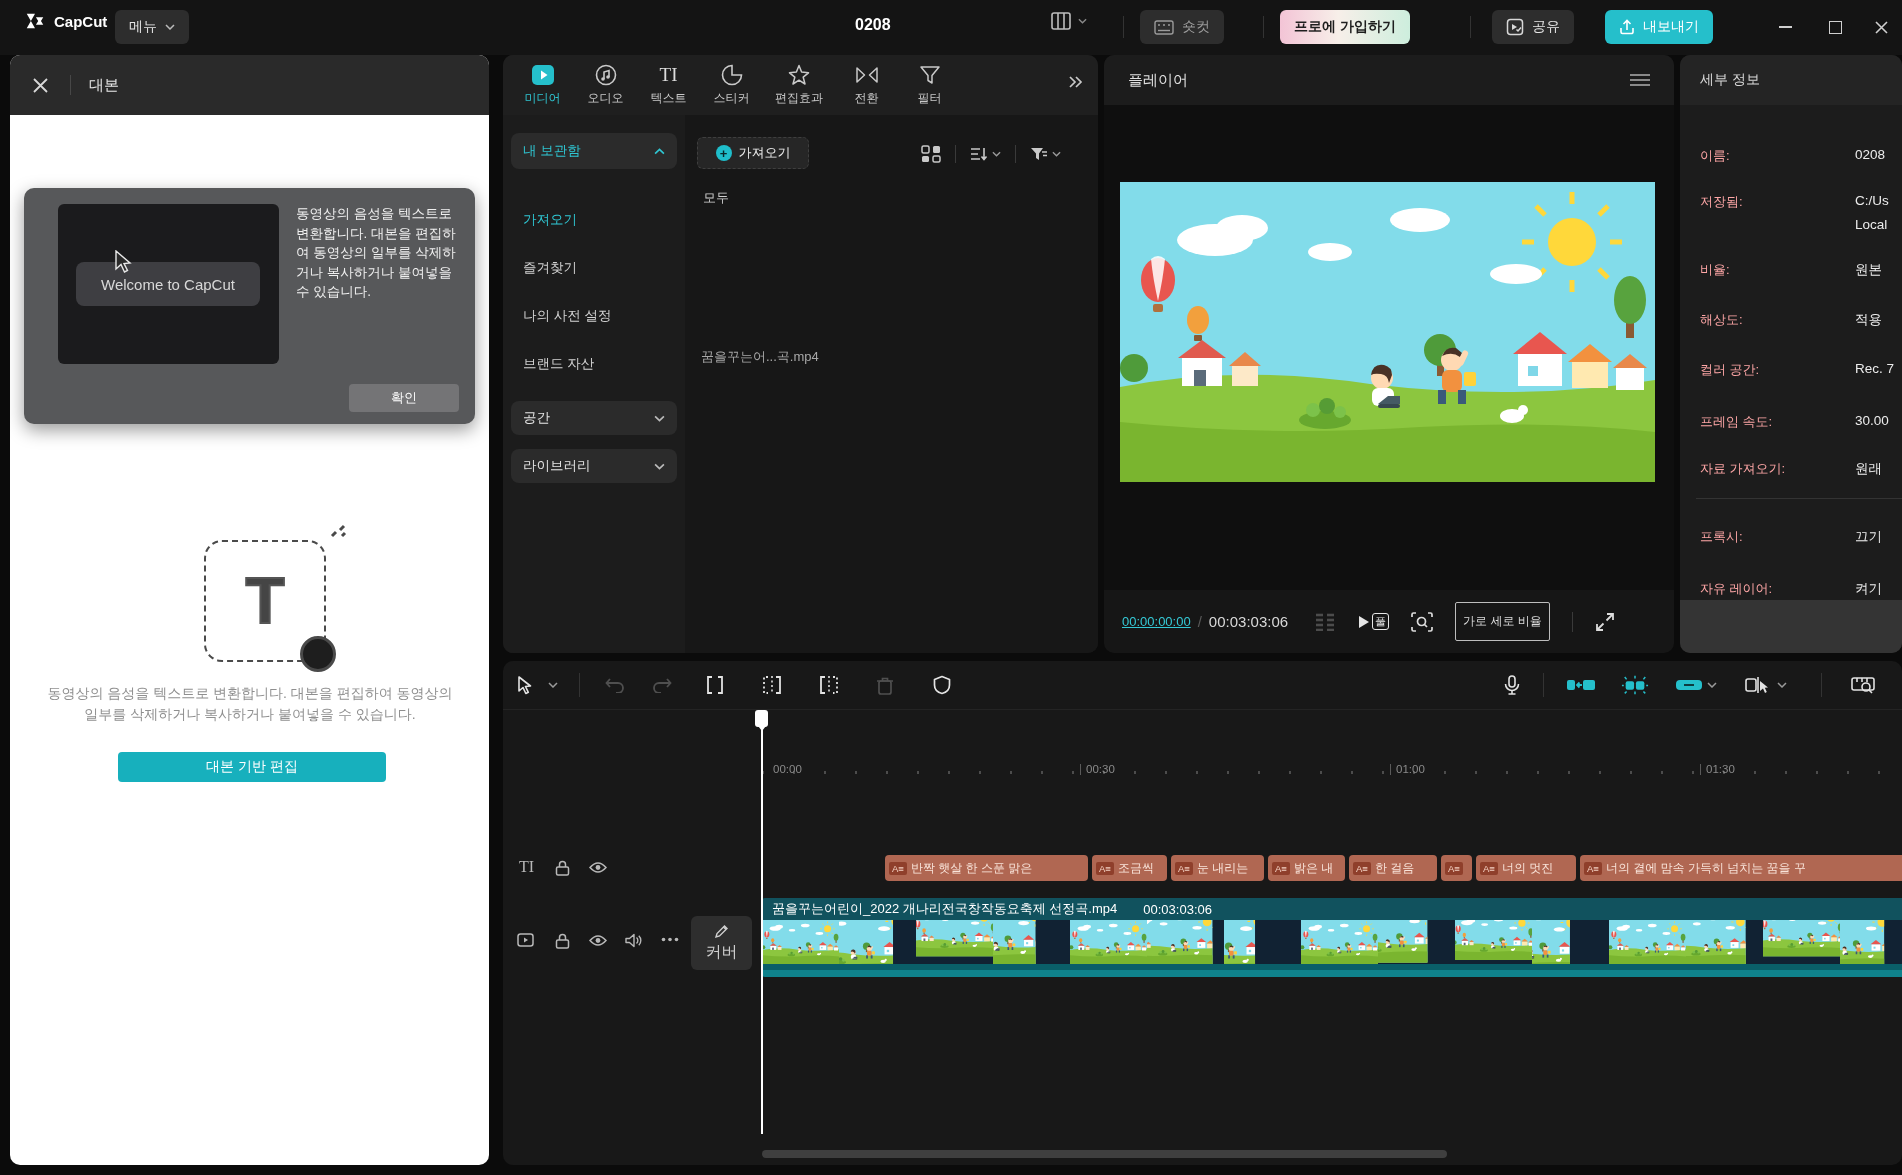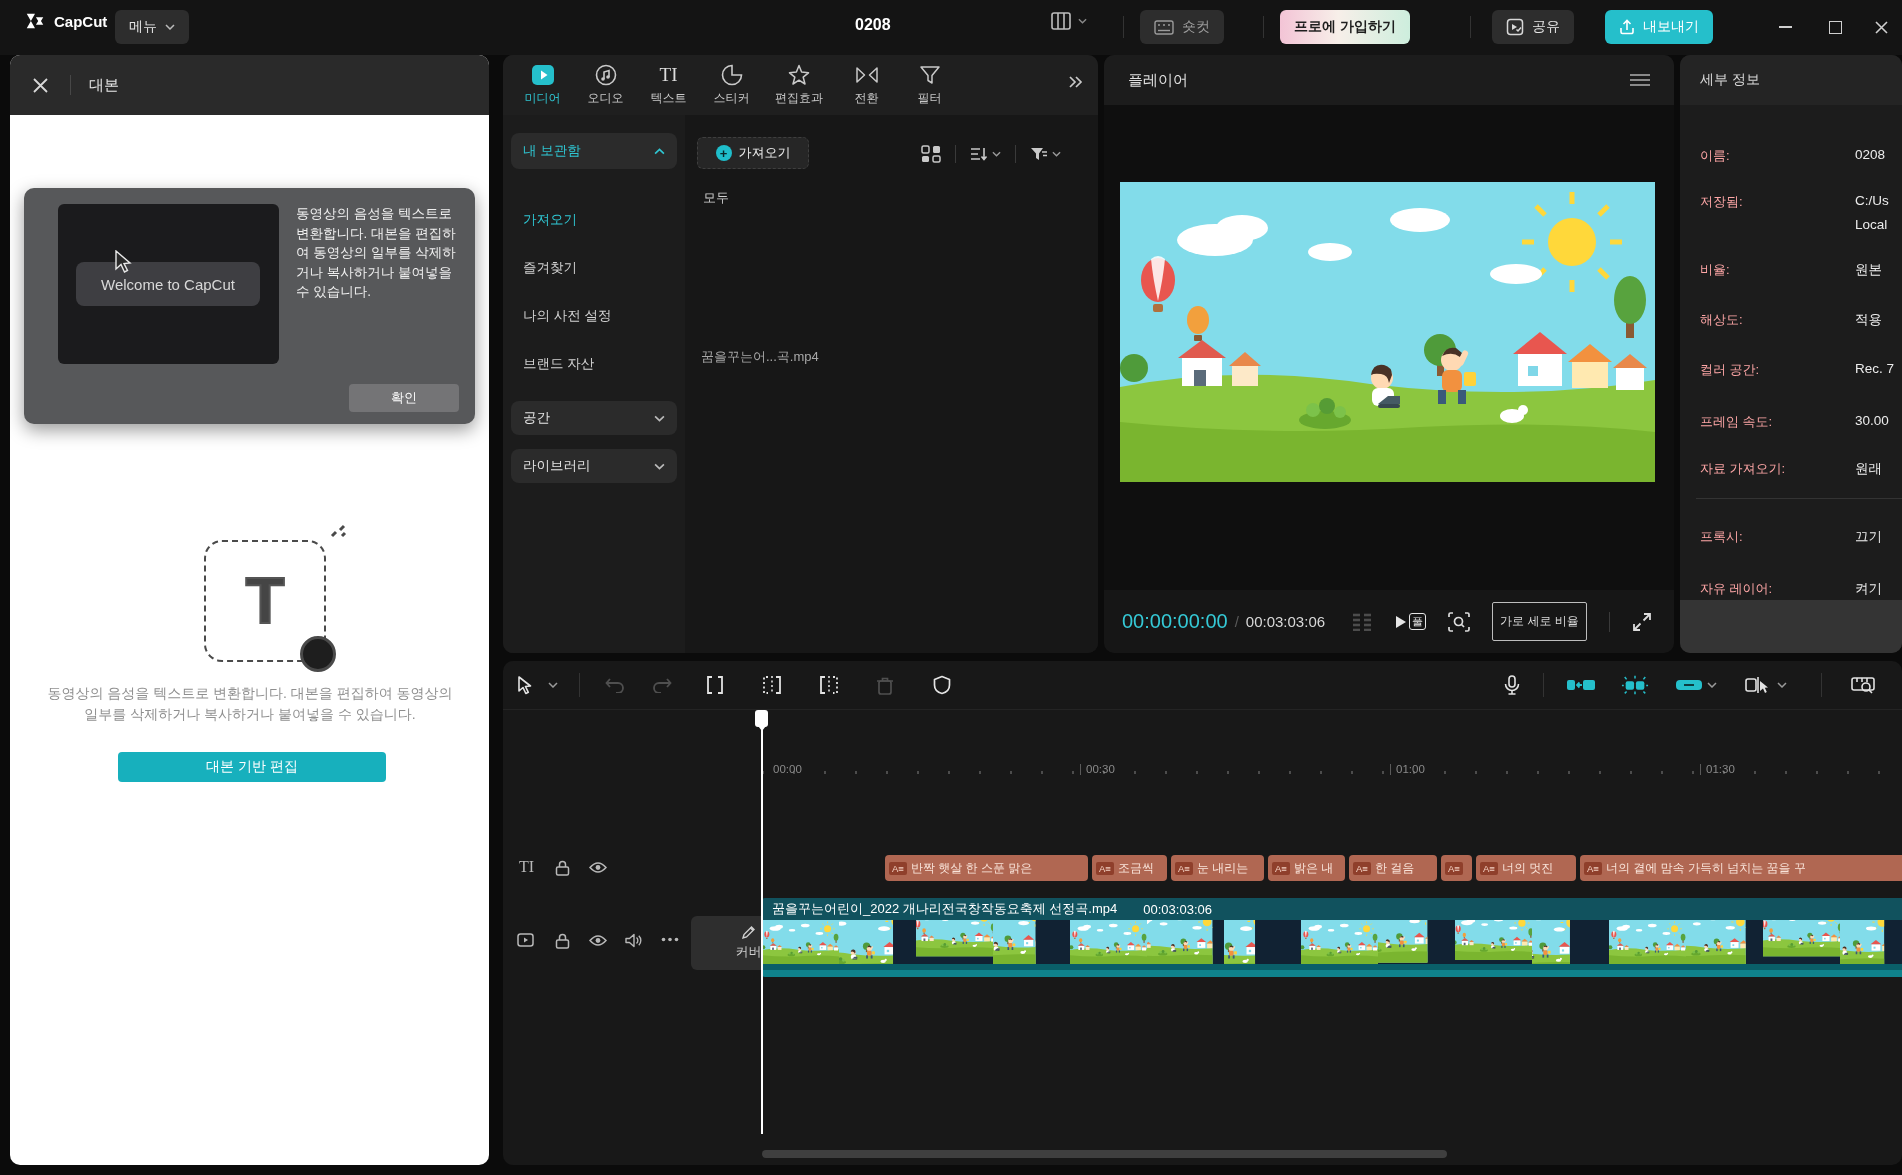--- a/index.html
+++ b/index.html
@@ -40,21 +40,21 @@
   .thumbcard{position:absolute;left:16px;top:109px;width:176px;height:118px;border-radius:6px;overflow:hidden;}
   .badge{position:absolute;left:5px;top:5px;background:rgba(10,10,10,.8);color:#e8e8e8;font-size:11px;border-radius:3px;padding:2px 6px;}
   .dur{position:absolute;right:7px;top:5px;color:#fff;font-size:12px;text-shadow:0 1px 2px rgba(0,0,0,.8);}
   .fname{position:absolute;left:16px;top:233px;width:176px;font-size:13px;color:#a8a8a8;white-space:nowrap;overflow:hidden;}
   
   #player{left:1104px;top:55px;width:570px;height:598px;background:#161616;}
   #player-header{position:absolute;left:0;top:0;width:100%;height:50px;display:flex;align-items:center;justify-content:space-between;padding:0 24px;box-sizing:border-box;background:#1c1c1c;}
   .viewport{position:absolute;left:0;top:50px;width:570px;height:485px;background:#0f0f0f;}
   .video{position:absolute;left:16px;top:77px;width:535px;height:300px;}
   .pctrl{position:absolute;left:0;top:535px;width:570px;height:63px;display:flex;align-items:center;}
-  .tc-cur{color:#35c9d6;font-size:20px;}
+  .tc-cur{color:#35c9d6;font-size:13px;text-decoration:underline;}
   .tc-tot{color:#d8d8d8;font-size:15px;}
   .ratio-btn{border:1px solid #bdbdbd;border-radius:2px;color:#dcdcdc;font-size:12px;padding:10px 7px;}
   
   #details{left:1680px;top:55px;width:222px;height:598px;background:#1c1c1c;}
   #details-header{position:absolute;left:0;top:0;width:100%;height:50px;background:#242424;display:flex;align-items:center;padding:0 20px;box-sizing:border-box;font-size:14px;color:#d8d8d8;}
   .dlabel{position:absolute;left:20px;font-size:13px;color:#fca5a5;white-space:nowrap;}
   .dvalue{position:absolute;left:175px;font-size:13.5px;color:#ececec;white-space:nowrap;}
   .dstrip{position:absolute;left:0;top:545px;width:222px;height:53px;background:#343434;}
   
   #timeline{left:503px;top:661px;width:1399px;height:504px;background:#181818;}
@@ -65,21 +65,21 @@
   .ticks{position:absolute;left:259px;top:62px;right:0;height:3px;background:repeating-linear-gradient(90deg,#4c4c4c 0 2px,transparent 2px 31px);}
   .rmark{position:absolute;top:54px;display:flex;gap:5px;align-items:center;font-size:11.5px;color:#8a8a8a;}
   .rpipe{width:1px;height:11px;background:#5a5a5a;}
   .seg{position:absolute;top:194px;height:26px;background:#b06752;border-radius:4px;display:flex;align-items:center;gap:4px;padding:0 4px;box-sizing:border-box;color:#f9e4da;font-size:12px;white-space:nowrap;overflow:hidden;}
   .seg-chip{background:#8f3f2b;color:#f3d0c2;border-radius:2px;font-size:9.5px;padding:1px 3px;flex:0 0 auto;}
   .clip{position:absolute;left:259px;top:237px;width:1155px;height:79px;border-radius:3px;overflow:hidden;}
   .clip-title{height:22px;background:#11525e;display:flex;align-items:center;gap:26px;padding:0 10px;font-size:13px;color:#fff;white-space:nowrap;}
   .clip-thumbs{height:44px;display:flex;overflow:hidden;background:#123;}
   .clip-audio{height:13px;background:linear-gradient(180deg,#0a5f69 0 45%,#0f828c 45% 100%);}
   .hdr-ic{position:absolute;color:#b8b8b8;}
-  .cover-btn{position:absolute;left:188px;top:255px;width:61px;height:54px;background:#2e2e2e;border-radius:6px;display:flex;flex-direction:column;align-items:center;justify-content:center;gap:3px;color:#d0d0d0;font-size:13px;padding-left:27px;}
+  .cover-btn{position:absolute;left:188px;top:255px;width:61px;height:54px;background:#2e2e2e;border-radius:6px;display:flex;flex-direction:column;align-items:center;justify-content:center;gap:3px;color:#d0d0d0;font-size:16px;}
   .playhead-line{position:absolute;left:258px;top:49px;width:2px;height:424px;background:#fff;z-index:5;}
   .playhead-handle{position:absolute;left:252px;top:49px;width:13px;height:17px;background:#fff;border-radius:3px;z-index:6;}
   .playhead-handle:after{content:"";position:absolute;left:2.5px;top:16px;border-left:4px solid transparent;border-right:4px solid transparent;border-top:5px solid #fff;}
   .hscroll{position:absolute;left:259px;top:489px;width:685px;height:8px;background:#3f3f3f;border-radius:4px;}
 </style>
 </head>
 <body>
 
 <svg width="0" height="0" style="position:absolute">
 <defs>

